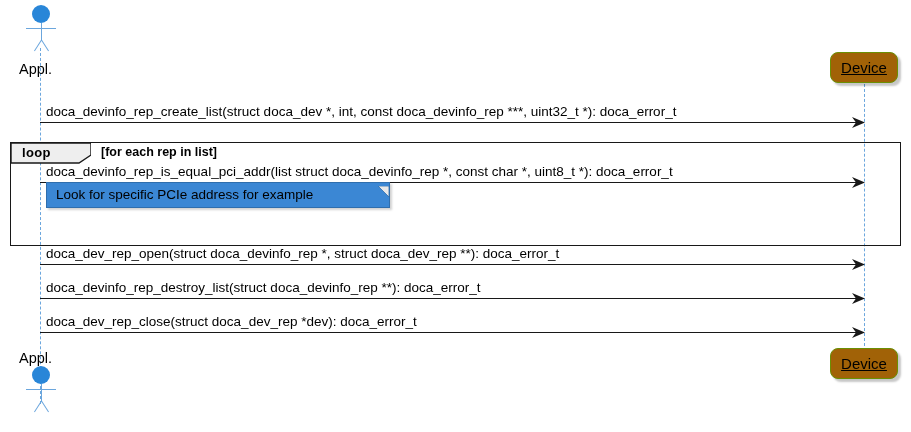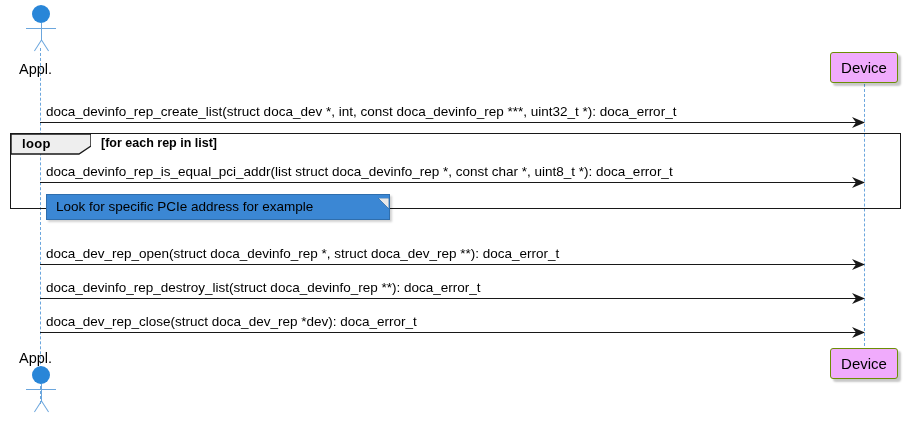--- a/index.html
+++ b/index.html
@@ -70,30 +70,31 @@
   .actor-label {
     position: absolute;
     font-size: 14.5px;
     color: #000000;
     white-space: nowrap;
   }
 
   
   .participant {
     position: absolute;
-    background: #f0abfc;
+    background: #a16207;
     border: 1.5px solid #6b8f04;
-    border-radius: 3px;
+    border-radius: 8px;
     box-shadow: 3px 3px 2px rgba(0,0,0,0.22);
     display: flex;
     align-items: center;
     justify-content: center;
     font-size: 15px;
     color: #000000;
     box-sizing: border-box;
+    text-decoration: underline;
   }
 
   
   .message {
     position: absolute;
     height: 0;
   }
   .msg-line {
     position: absolute;
     left: 0;
@@ -196,41 +197,41 @@
   <div class="message" style="left:40px; top:122px; width:824px;">
     <div class="msg-line" style="width:824px;"></div>
     <div class="msg-arrow" style="left:812px;">
       <svg width="13" height="11" viewBox="0 0 13 11">
         <path d="M0,0 L13,5.5 L0,11 L4,5.5 Z" fill="#181818"></path>
       </svg>
     </div>
     <div class="msg-label">doca_devinfo_rep_create_list(struct doca_dev *, int, const doca_devinfo_rep ***, uint32_t *): doca_error_t</div>
   </div>
 
-  <div class="fragment" style="left:10px; top:133px; width:891px; height:76px;text-align:right;">
+  <div class="fragment" style="left:10px; top:142px; width:891px; height:104px;text-align:right;">
     <div class="fragment-tab-shape">
       <svg width="80" height="21" viewBox="0 0 80 21">
         <path d="M0,0 L80,0 L80,12 L68,20 L0,20 Z" fill="#eeeeee" stroke="#181818" stroke-width="1.4"></path>
       </svg>
     </div>
     <div class="fragment-operator">loop</div>
     <div class="fragment-guard" style="left:90px;">[for each rep in list]</div>
   </div>
 
   <div class="message" style="left:40px; top:182px; width:824px;">
     <div class="msg-line" style="width:824px;"></div>
     <div class="msg-arrow" style="left:812px;">
       <svg width="13" height="11" viewBox="0 0 13 11">
         <path d="M0,0 L13,5.5 L0,11 L4,5.5 Z" fill="#181818"></path>
       </svg>
     </div>
     <div class="msg-label">doca_devinfo_rep_is_equal_pci_addr(list struct doca_devinfo_rep *, const char *, uint8_t *): doca_error_t</div>
   </div>
 
-  <div class="note" style="left:46px; top:194px; width:344px; height:26px;text-decoration:underline;">
+  <div class="note" style="left:46px; top:182px; width:344px; height:26px;text-decoration:underline;">
     <div class="note-text">Look for specific PCIe address for example</div>
     <div class="note-fold">
       <svg width="11" height="11" viewBox="0 0 11 11">
         <path d="M0,0 L11,11 L11,0 Z" fill="#e8e8e8" stroke="#2f6ead" stroke-width="0.8"></path>
       </svg>
     </div>
   </div>
 
   <div class="message" style="left:40px; top:264px; width:824px;">
     <div class="msg-line" style="width:824px;"></div>

